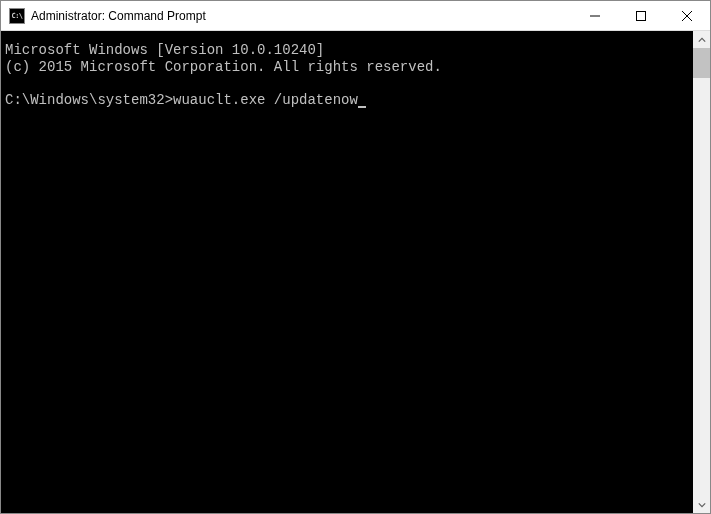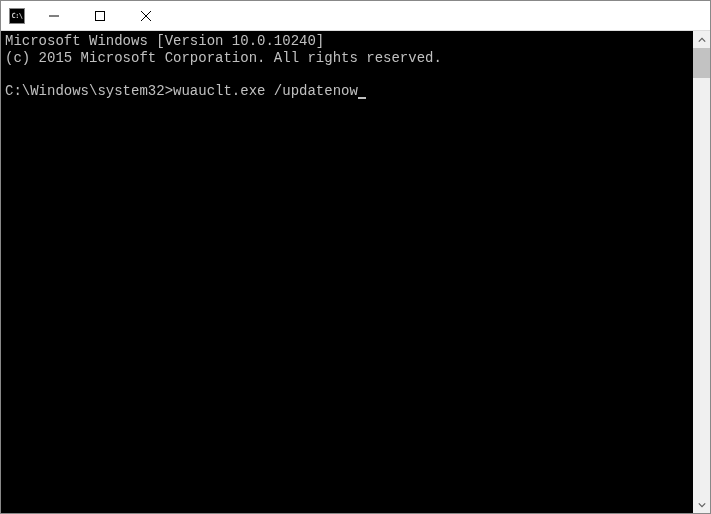--- a/index.html
+++ b/index.html
@@ -72,21 +72,21 @@
       background: #000;
       position: relative;
     }
     .terminal {
       flex: 1;
       background: #000;
       color: #c0c0c0;
       font-family: "Consolas", "Courier New", monospace;
       font-size: 14px;
       line-height: 1.2;
-      padding: 2px 4px;
+      padding: 11px 4px;
       white-space: pre;
       overflow: hidden;
     }
     .terminal-line {
       white-space: pre;
     }
     .cursor {
       display: inline-block;
       width: 8px;
       height: 2px;
@@ -124,20 +124,21 @@
       height: 30px;
       background: #c2c2c2;
     }
   </style>
 </head>
 <body>
 
 <div class="window">
   <div class="titlebar">
     <div class="titlebar-icon">C:\</div>
+    <div class="titlebar-text">Administrator: Command Prompt</div>
     <div class="win-controls">
       <div class="win-btn">
         <svg viewBox="0 0 10 10">
           <line x1="0" y1="5" x2="10" y2="5" stroke="#000" stroke-width="1"></line>
         </svg>
       </div>
       <div class="win-btn">
         <svg viewBox="0 0 10 10">
           <rect x="0.5" y="0.5" width="9" height="9" fill="none" stroke="#000" stroke-width="1"></rect>
         </svg>

